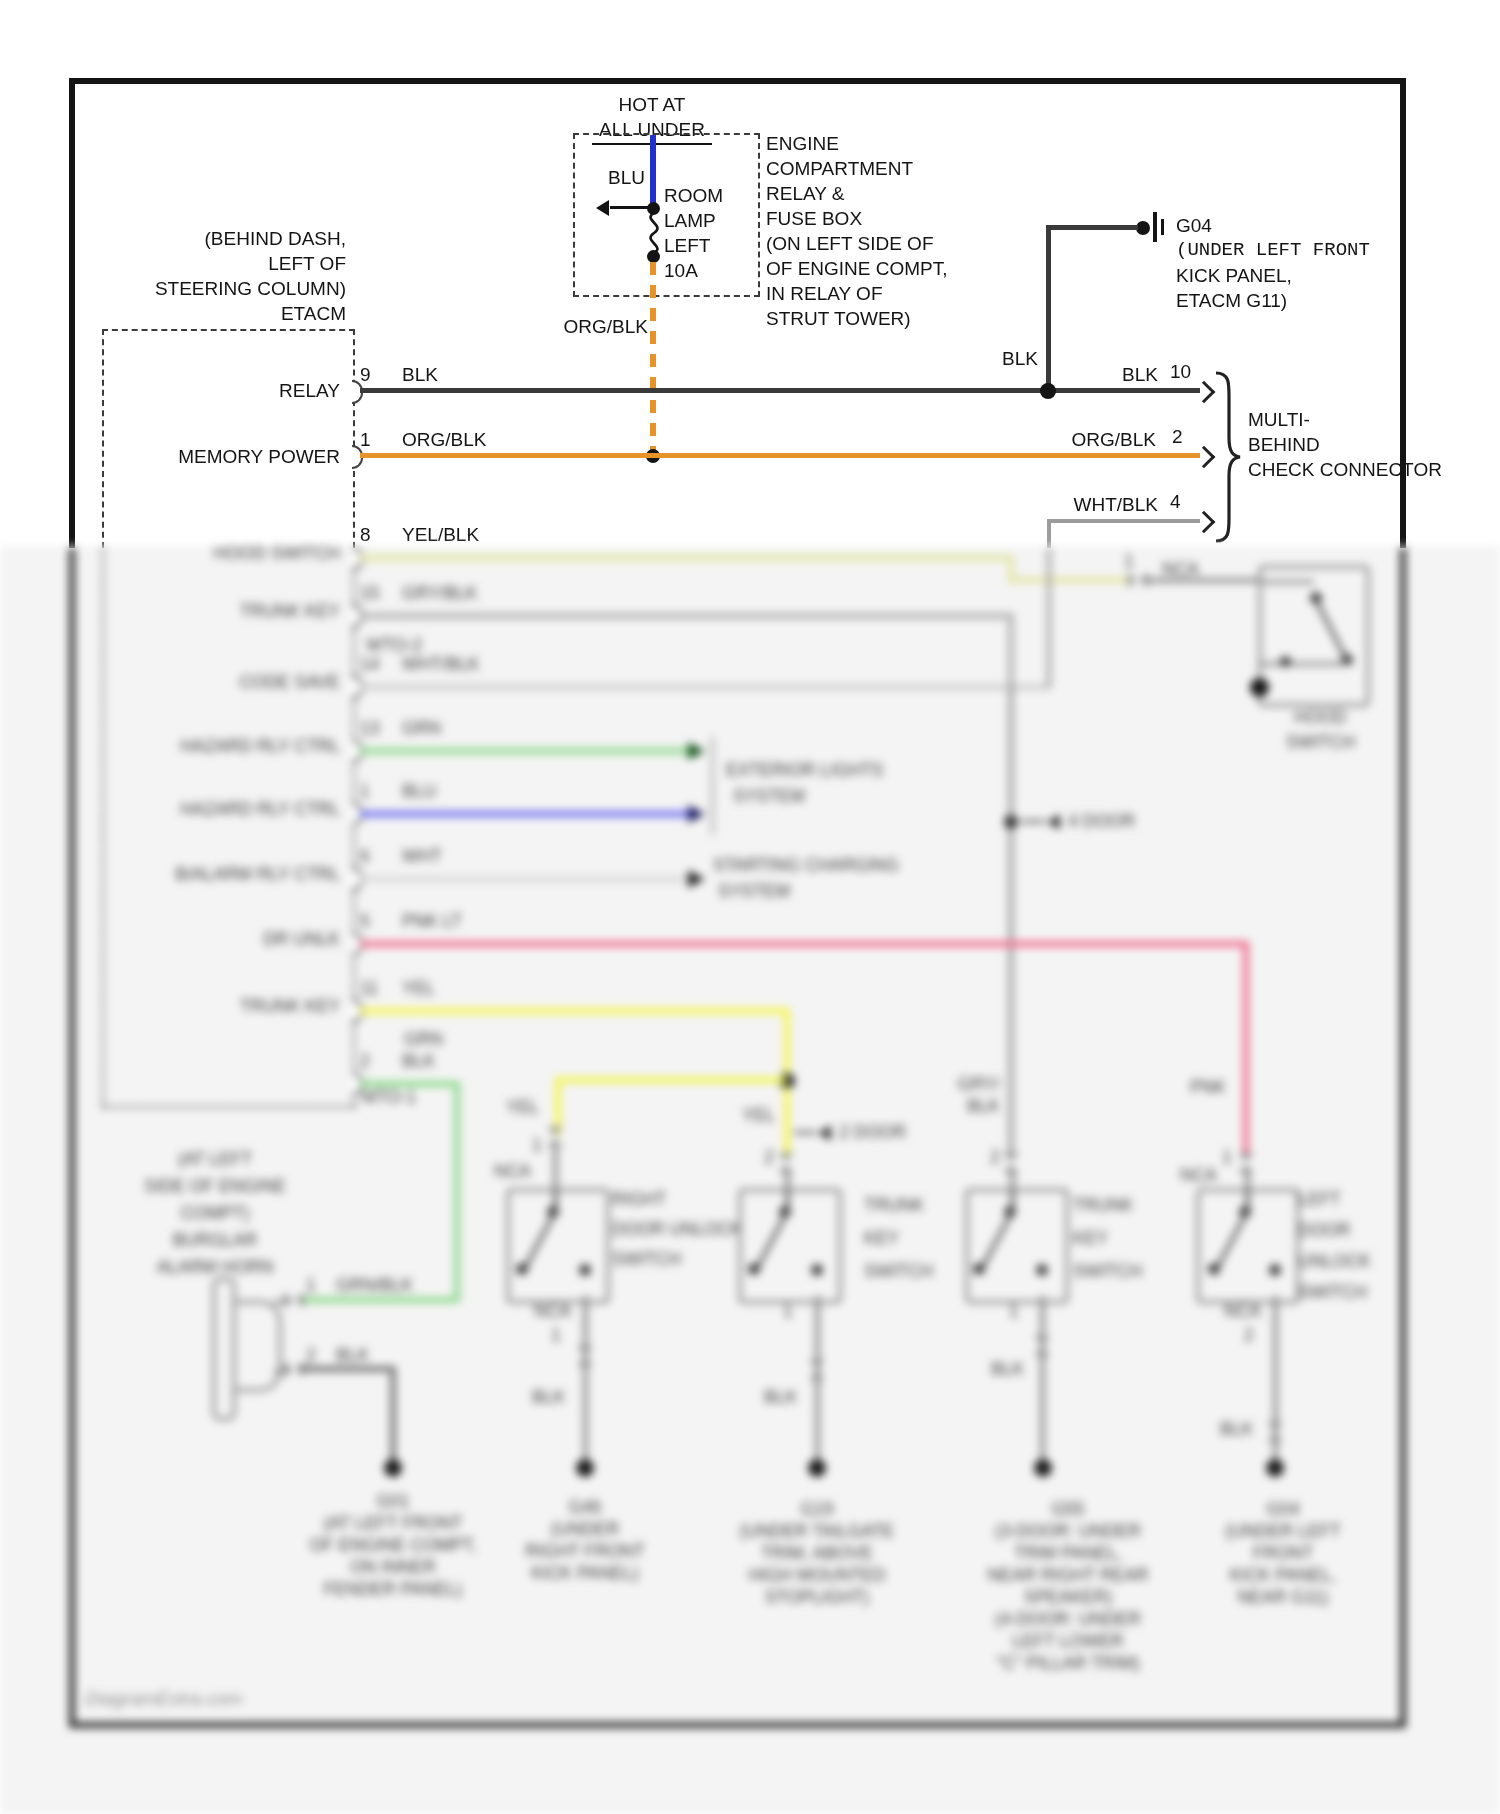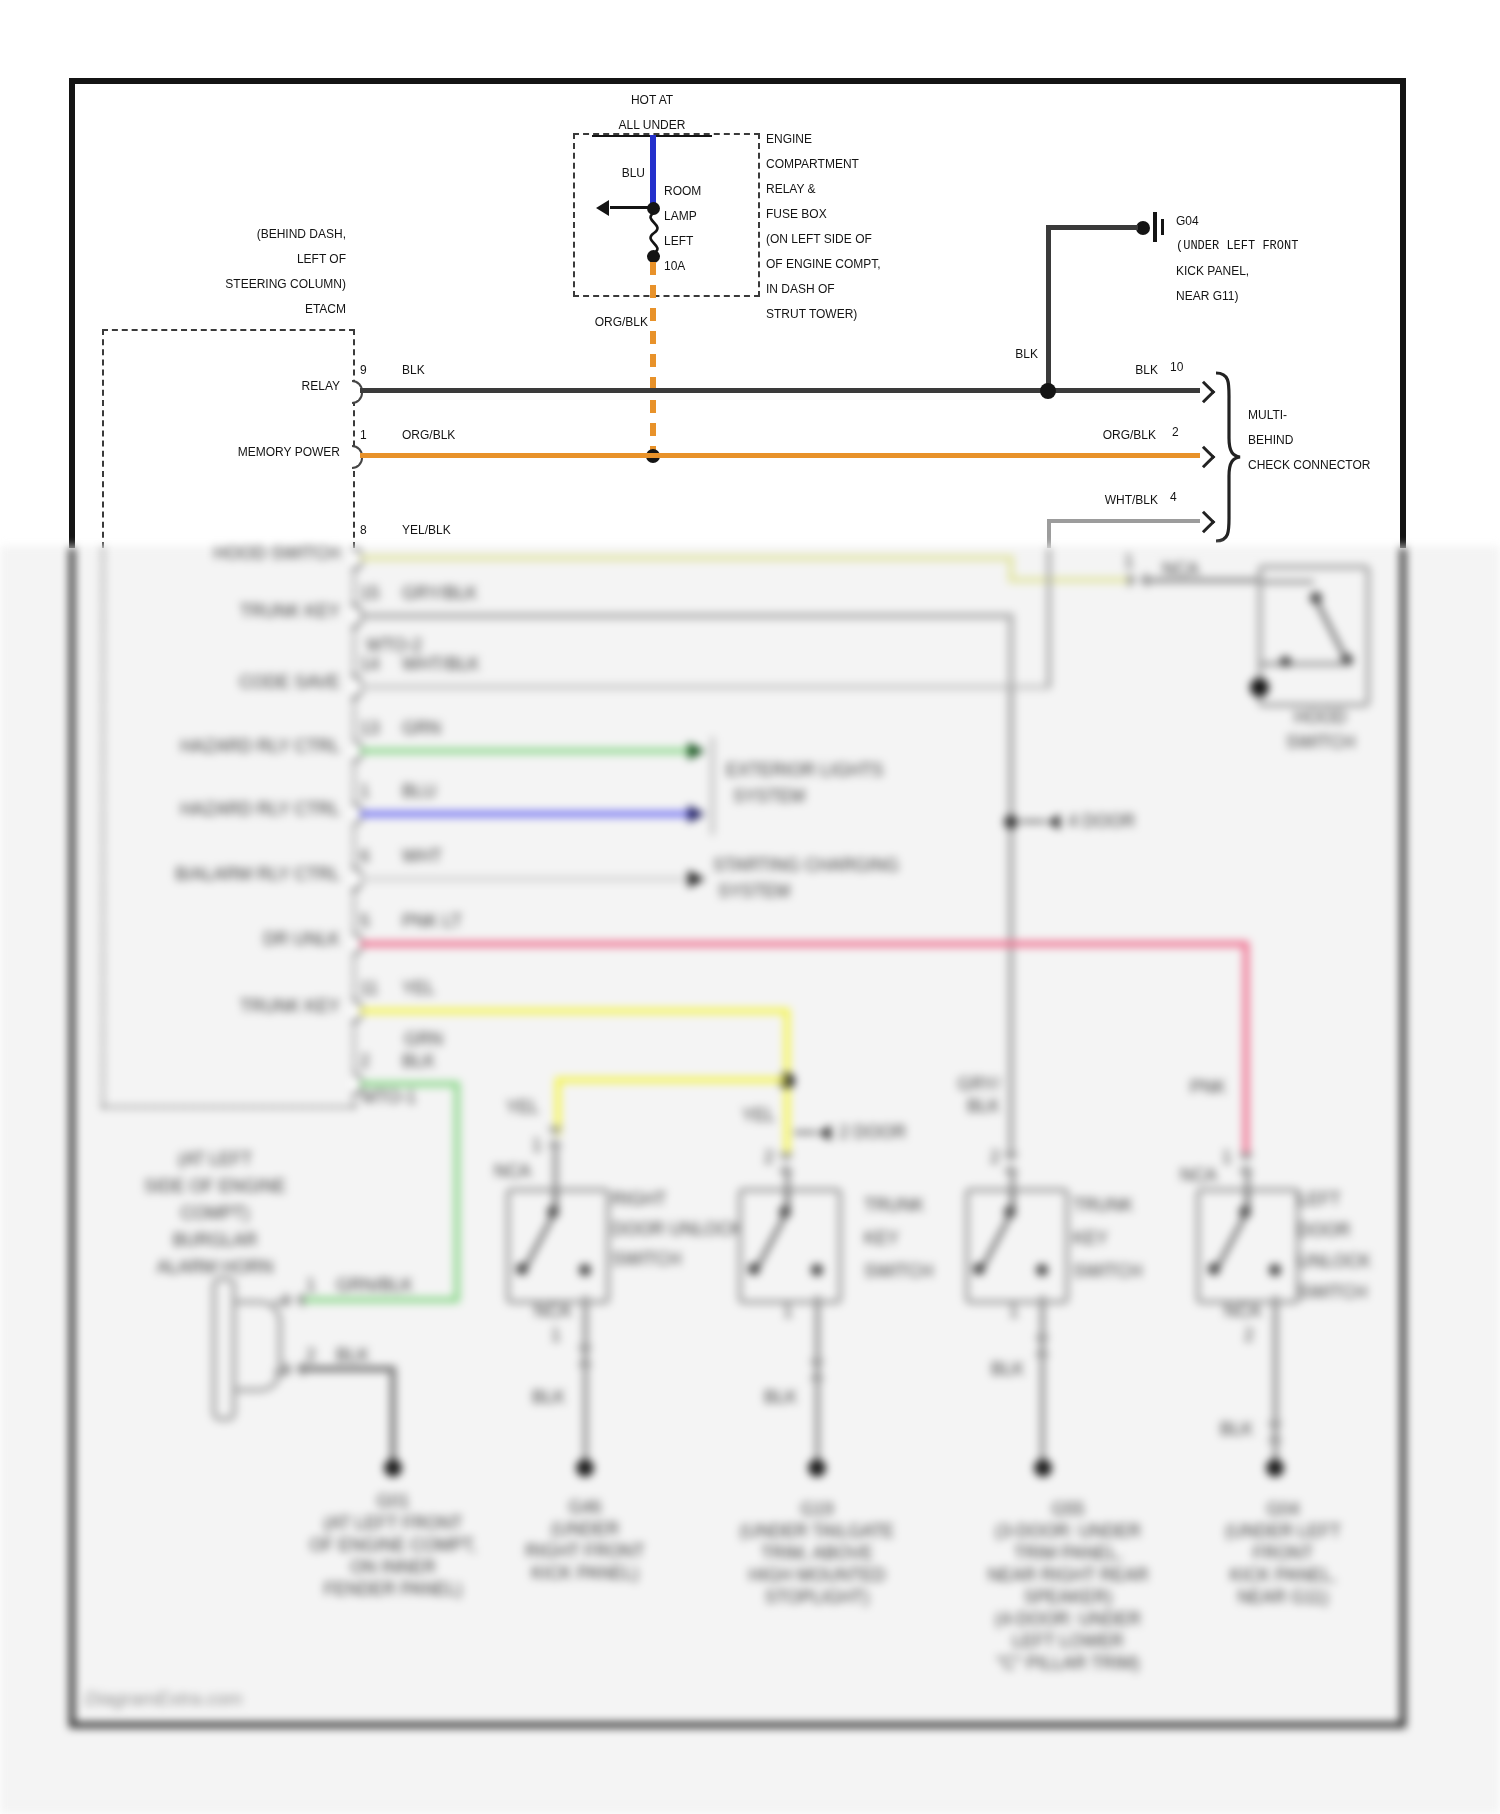--- a/index.html
+++ b/index.html
@@ -3,21 +3,21 @@
 <meta charset="utf-8">
 <style>
   :root{
     --ink:#141414; --wire-blk:#3a3a3a; --org:#e8922a; --blu:#2330cc;
     --pale:#e3e6a8; --gry:#b3b3b3; --lt:#d9d9d9; --grn:#8fd98f;
     --bblu:#6f6ff2; --pnk:#f07090; --yel:#f5f552; --boxgray:#9a9a9a;
   }
   html,body{margin:0;padding:0;background:#fff;}
   #page{position:relative;width:1500px;height:1814px;background:#fff;overflow:hidden;
         font-family:"Liberation Sans",sans-serif;color:var(--ink);}
-  .t{position:absolute;font-size:12px;line-height:1.15;white-space:nowrap;color:#141414;}
+  .t{position:absolute;font-size:19px;line-height:1.15;white-space:nowrap;color:#141414;}
   .r{text-align:right;} .c{text-align:center;}
   .w{position:absolute;}
   .dot{position:absolute;background:#141414;border-radius:50%;}
   .gdot{position:absolute;background:#1d1d1d;border-radius:50%;width:18px;height:18px;}
   .box{position:absolute;border:4px solid var(--boxgray);border-radius:5px;background:transparent;}
   .dashv{position:absolute;width:0;border-left:2.5px dashed #3a3a3a;}
   .dashh{position:absolute;height:0;border-top:2.5px dashed #3a3a3a;}
   .bump{position:absolute;width:9px;height:20px;border:2.5px solid #444;border-left:none;
         border-radius:0 11px 11px 0;background:#fff;}
   .chev{position:absolute;width:13px;height:13px;border-top:3.5px solid #222;border-right:3.5px solid #222;
@@ -69,21 +69,21 @@
   <div class="t" style="left:664px;top:210px;">LAMP</div>
   <div class="t" style="left:664px;top:235px;">LEFT</div>
   <div class="t" style="left:664px;top:260px;">10A</div>
 
   <div class="t" style="left:766px;top:133px;">ENGINE</div>
   <div class="t" style="left:766px;top:158px;">COMPARTMENT</div>
   <div class="t" style="left:766px;top:183px;">RELAY &amp;</div>
   <div class="t" style="left:766px;top:208px;">FUSE BOX</div>
   <div class="t" style="left:766px;top:233px;">(ON LEFT SIDE OF</div>
   <div class="t" style="left:766px;top:258px;">OF ENGINE COMPT,</div>
-  <div class="t" style="left:766px;top:283px;">IN DASH OF</div>
+  <div class="t" style="left:766px;top:283px;">IN RELAY OF</div>
   <div class="t" style="left:766px;top:308px;">STRUT TOWER)</div>
 
   <div class="w" style="left:650px;top:262px;width:6px;height:190px;background:repeating-linear-gradient(180deg,var(--org) 0 13px,transparent 13px 23px);"></div>
   <div class="t r" style="left:556px;top:316px;width:92px;">ORG/BLK</div>
   <div class="dot" style="left:646px;top:449px;width:14px;height:14px;"></div>
 
   <div class="t r" style="left:96px;top:228px;width:250px;">(BEHIND DASH,</div>
   <div class="t r" style="left:96px;top:253px;width:250px;">LEFT OF</div>
   <div class="t r" style="left:96px;top:278px;width:250px;">STEERING COLUMN)</div>
   <div class="t r" style="left:96px;top:303px;width:250px;">ETACM</div>
@@ -91,21 +91,21 @@
   <div class="dashh" style="left:102px;top:329px;width:253px;"></div>
   <div class="dashv" style="left:102px;top:329px;height:219px;"></div>
   <div class="dashv" style="left:353px;top:329px;height:219px;"></div>
 
   <div class="dot" style="left:1136px;top:221px;width:14px;height:14px;"></div>
   <div class="w" style="left:1153px;top:212px;width:4px;height:30px;background:#141414;"></div>
   <div class="w" style="left:1161px;top:219px;width:3px;height:16px;background:#141414;"></div>
   <div class="t" style="left:1176px;top:215px;">G04</div>
   <div class="t" style="left:1176px;top:240px;font-family:Liberation Mono, monospace;">(UNDER LEFT FRONT</div>
   <div class="t" style="left:1176px;top:265px;">KICK PANEL,</div>
-  <div class="t" style="left:1176px;top:290px;">NEAR G11)</div>
+  <div class="t" style="left:1176px;top:290px;">ETACM G11)</div>
   <div class="w" style="left:1046px;top:225px;width:92px;height:5px;background:var(--wire-blk);"></div>
   <div class="w" style="left:1046px;top:225px;width:5px;height:167px;background:var(--wire-blk);"></div>
   <div class="t r" style="left:958px;top:348px;width:80px;">BLK</div>
 
   <div class="bump" style="left:352px;top:380px;"></div>
   <div class="w" style="left:360px;top:388px;width:840px;height:5px;background:var(--wire-blk);"></div>
   <div class="dot" style="left:1040px;top:383px;width:16px;height:16px;"></div>
   <div class="t r" style="left:200px;top:380px;width:140px;">RELAY</div>
   <div class="t" style="left:360px;top:364px;">9</div>
   <div class="t" style="left:402px;top:364px;">BLK</div>

